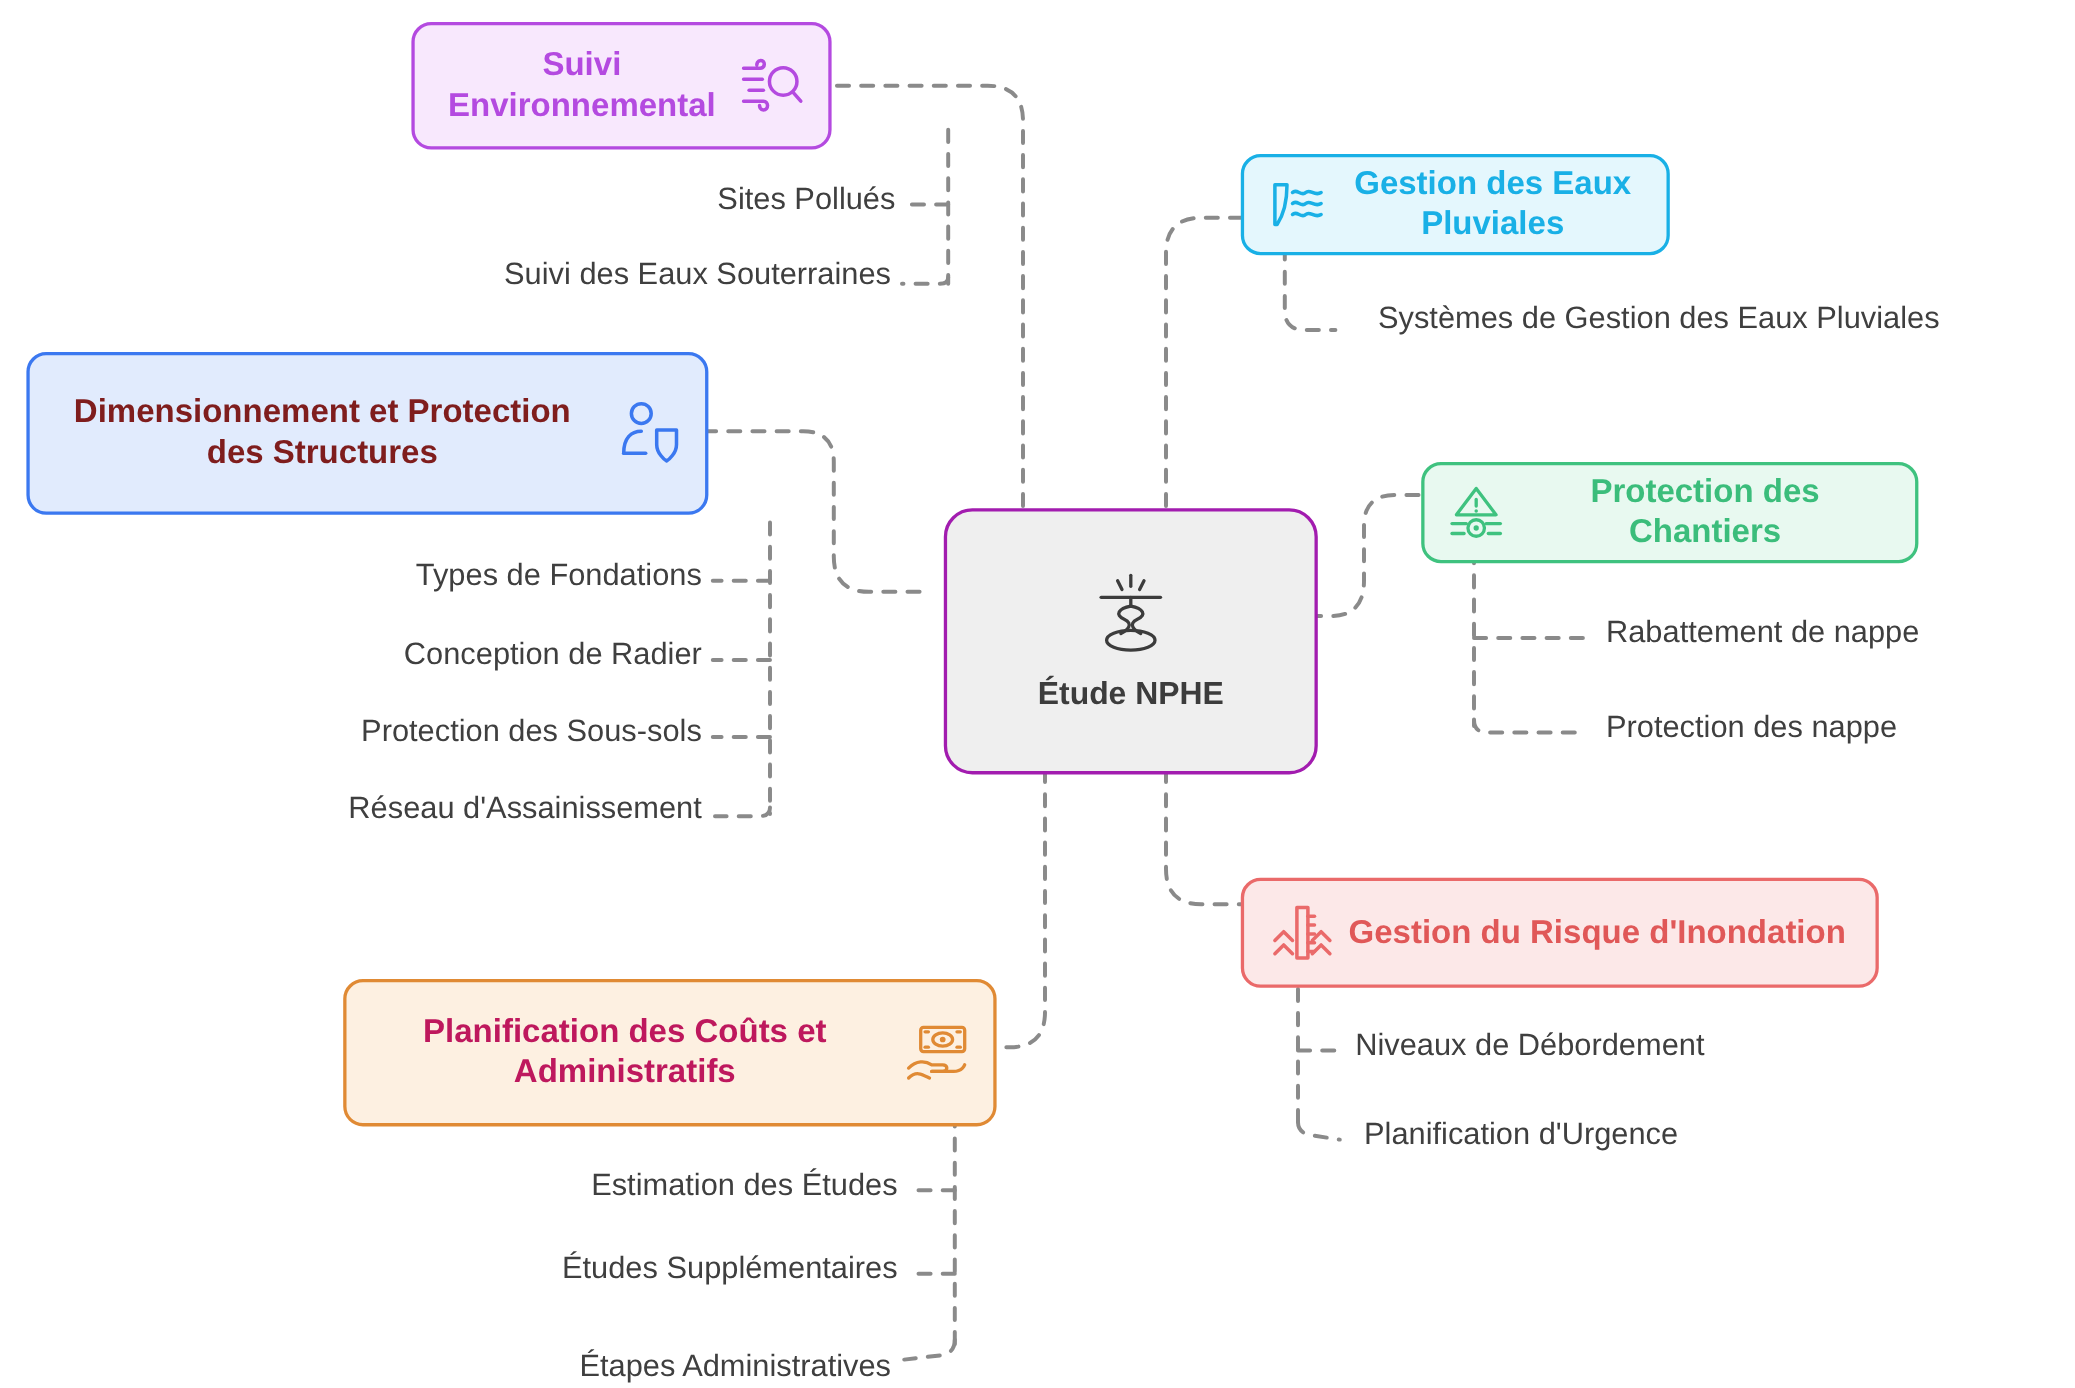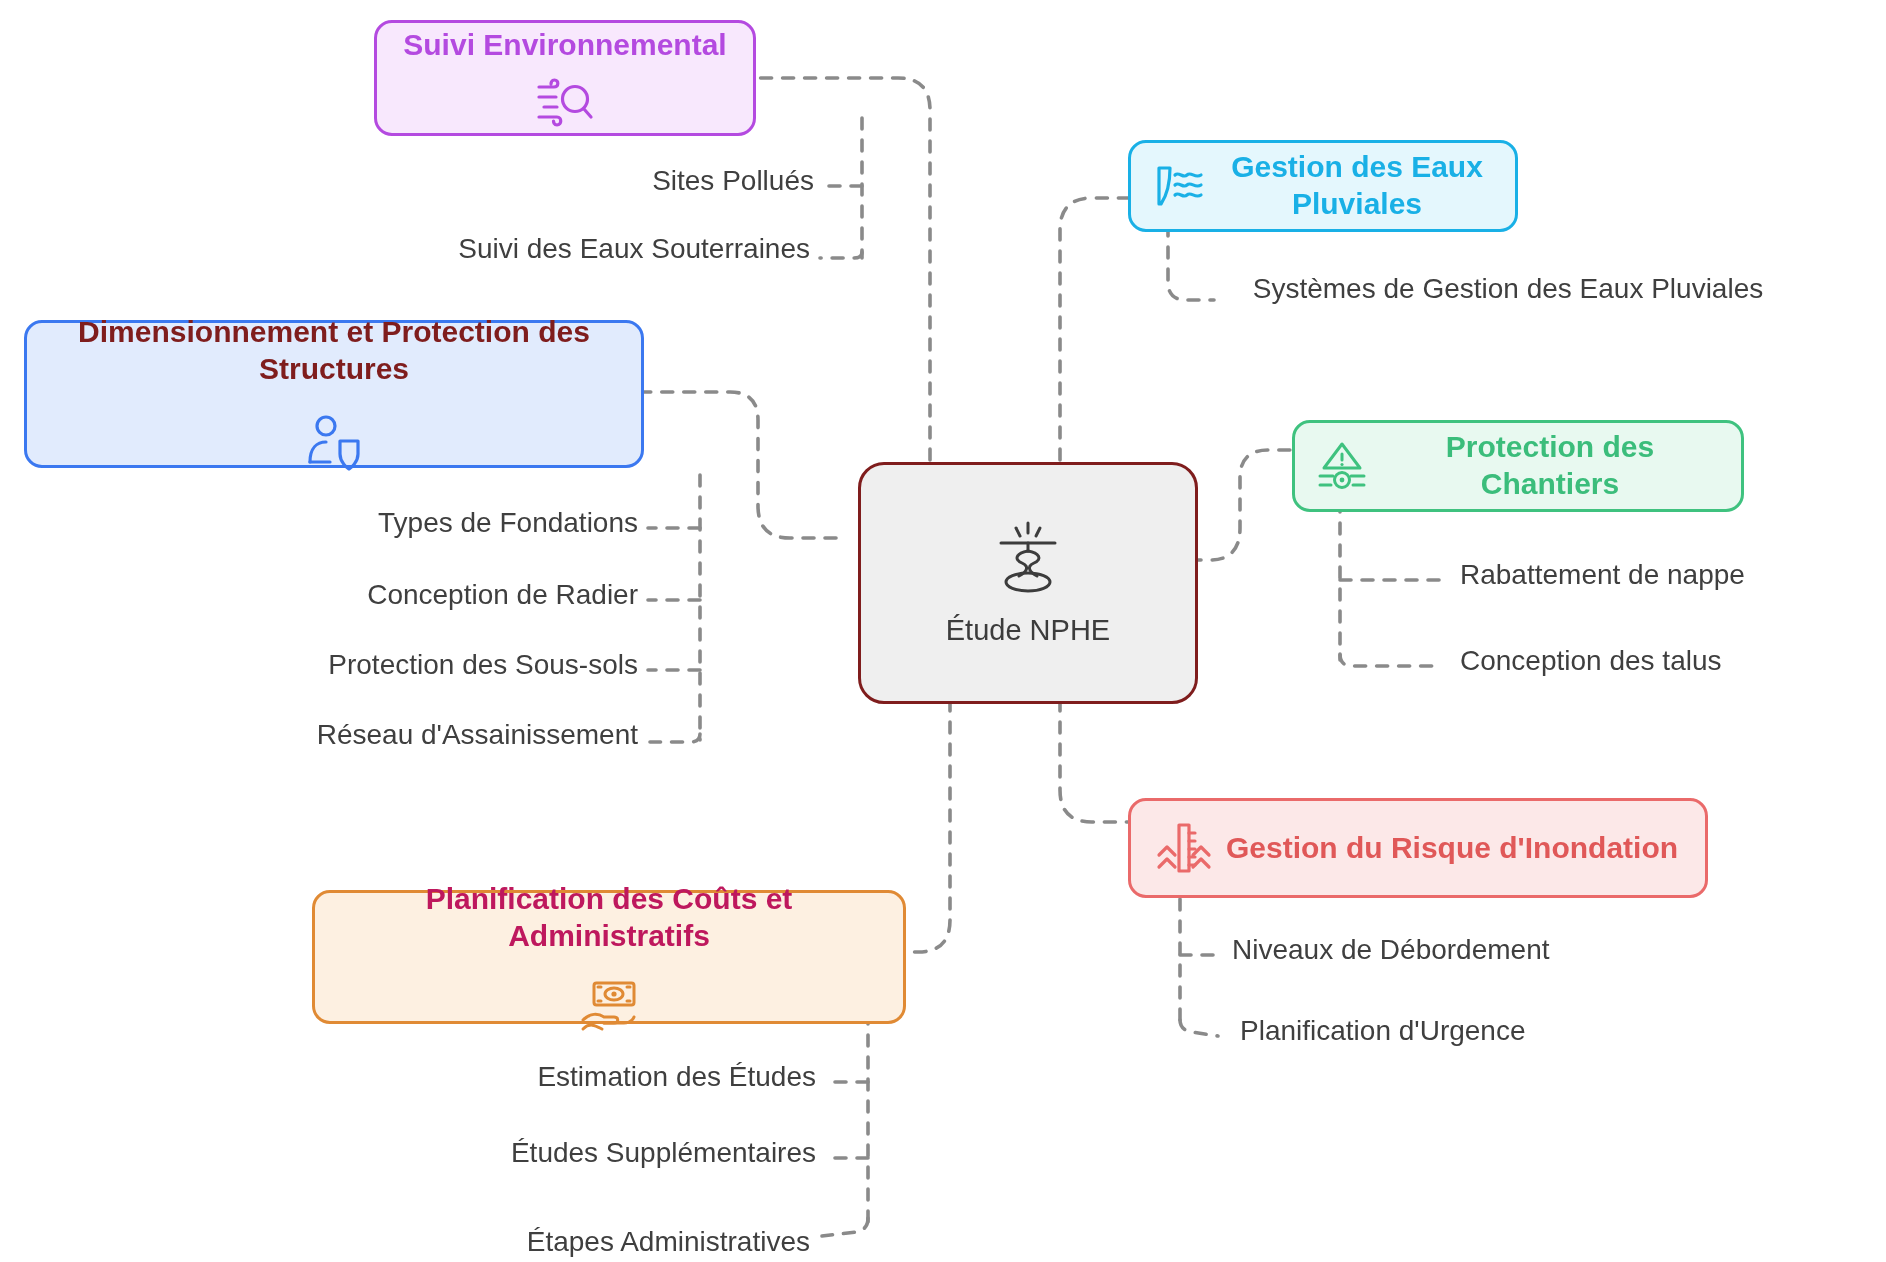--- a/index.html
+++ b/index.html
@@ -45,37 +45,37 @@
     white-space: pre-line;
   }
   .node .node-label { display: block; }
   .node .node-icon {
     flex: 0 0 auto;
     display: flex;
     align-items: center;
     justify-content: center;
   }
   .node.icon-first { flex-direction: row; }
-  .node.icon-last  { flex-direction: column; }
+  .node.icon-last  { flex-direction: row; }
 
   
   #central {
     position: absolute;
     box-sizing: border-box;
     display: flex;
     flex-direction: column;
     align-items: center;
     justify-content: center;
     gap: 10px;
     background: #efefef;
-    border: 3px solid #7f1d1d;
+    border: 3px solid #a21caf;
     border-radius: 26px;
     color: #3c3c3c;
     font-size: 29px;
-    font-weight: 400;
+    font-weight: 700;
   }
 
   
   .leaf {
     position: absolute;
     color: #3f3f3f;
     font-size: 28px;
     font-weight: 400;
     line-height: 1.24;
     white-space: pre-line;
@@ -248,21 +248,21 @@
   <div class="leaf right" style="left:250px; top:232px; width:560px;">Suivi des Eaux Souterraines</div>
 
   <div class="leaf center" style="left:1218px; top:272px; width:580px;">Systèmes de Gestion des Eaux Pluviales</div>
 
   <div class="leaf right" style="left:140px; top:506px; width:498px;">Types de Fondations</div>
   <div class="leaf right" style="left:140px; top:578px; width:498px;">Conception de Radier</div>
   <div class="leaf right" style="left:140px; top:718px; width:498px;">Réseau d'Assainissement</div>
   <div class="leaf right" style="left:140px; top:648px; width:498px;">Protection des Sous-sols</div>
 
   <div class="leaf left" style="left:1460px; top:558px; width:420px;">Rabattement de nappe</div>
-  <div class="leaf left" style="left:1460px; top:644px; width:420px;">Conception des talus</div>
+  <div class="leaf left" style="left:1460px; top:644px; width:420px;">Protection des nappe</div>
 
   <div class="leaf left" style="left:1232px; top:933px; width:520px;">Niveaux de Débordement</div>
   <div class="leaf left" style="left:1240px; top:1014px; width:520px;">Planification d'Urgence</div>
 
   <div class="leaf right" style="left:312px; top:1060px; width:504px;">Estimation des Études</div>
   <div class="leaf right" style="left:280px; top:1136px; width:536px;">Études Supplémentaires</div>
   <div class="leaf right" style="left:280px; top:1212px; width:530px;margin-top:13px;">Étapes Administratives</div>
 
 </div>
 

